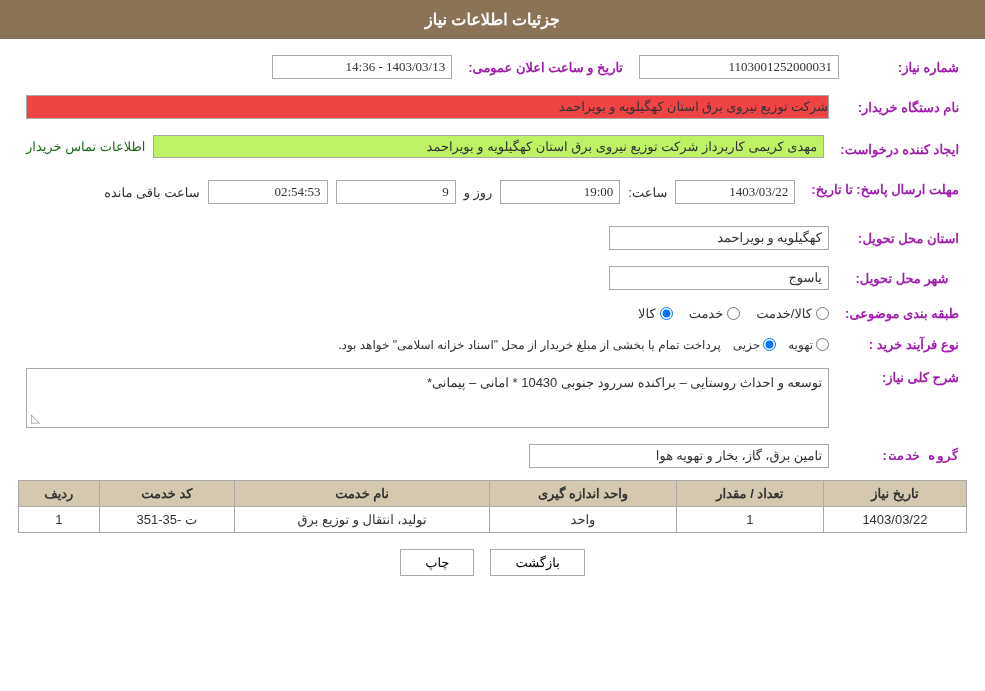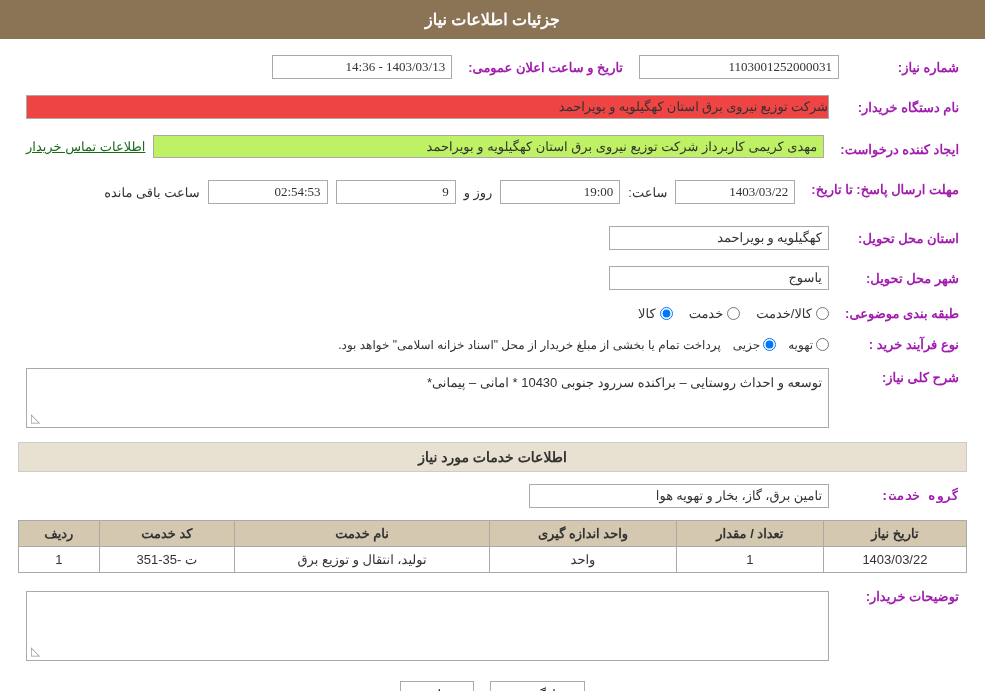--- a/index.html
+++ b/index.html
@@ -69,21 +69,20 @@
       border: 1px solid #ccc;
     }
     .row-flex {
       display: flex;
       align-items: center;
       gap: 8px;
       margin-bottom: 6px;
     }
     .contact-link {
       color: #1a6b1a;
-      text-decoration: underline;
       cursor: pointer;
     }
     .radio-group {
       display: flex;
       align-items: center;
       gap: 16px;
       direction: rtl;
     }
     .radio-item {
       display: flex;
@@ -268,21 +267,21 @@
           <div class="input-box" style="width:220px; display:block;">کهگیلویه و بویراحمد</div>
         </td>
         <td></td>
       </tr>
     </tbody>
       </table>
 
     <table class="info-table">
       <tbody>
           <tr>
-        <td class="label-cell" style="width:130px;">شهر محل تحویل:</td>
+        <td class="label-cell" style="width:130px;text-align:center;">شهر محل تحویل:</td>
         <td>
           <div class="input-box" style="width:220px; display:block;">یاسوج</div>
         </td>
       </tr>
     </tbody>
       </table>
 
     <table class="info-table">
       <tbody>
           <tr>
@@ -334,21 +333,20 @@
         <td class="label-cell" style="width:130px; vertical-align:top; padding-top:6px;">شرح کلی نیاز:</td>
         <td>
           <div class="description-box">
             <span>توسعه و احداث روستایی – براکنده سررود جنوبی 10430 * امانی – پیمانی*</span>
           </div>
         </td>
       </tr>
     </tbody>
       </table>
 
-    <div class="section-title">اطلاعات خدمات مورد نیاز</div>
 
     <table class="info-table">
       <tbody>
           <tr>
         <td class="label-cell" style="width:130px;font-family:Liberation Mono, monospace;">گروه خدمت:</td>
         <td>
           <div class="input-box" style="width:300px; display:block;">تامین برق، گاز، بخار و تهویه هوا</div>
         </td>
       </tr>
     </tbody>
@@ -370,30 +368,20 @@
       <td>1403/03/22</td>
       <td>1</td>
       <td>واحد</td>
       <td>تولید، انتقال و توزیع برق</td>
       <td>ت -35-351</td>
       <td>1</td>
     </tr>
         </tbody>
     </table>
 
-    <table class="info-table" style="margin-top:10px;">
-      <tbody>
-          <tr>
-        <td class="label-cell" style="width:130px; vertical-align:top; padding-top:6px;">توضیحات خریدار:</td>
-        <td>
-          <div class="buyer-notes-area"></div>
-        </td>
-      </tr>
-    </tbody>
-      </table>
 
     <div class="buttons-row">
       <button class="btn-back">بازگشت</button>
       <button class="btn-print">چاپ</button>
     </div>
 
   </div>
 </div>
 
 </body></html>

